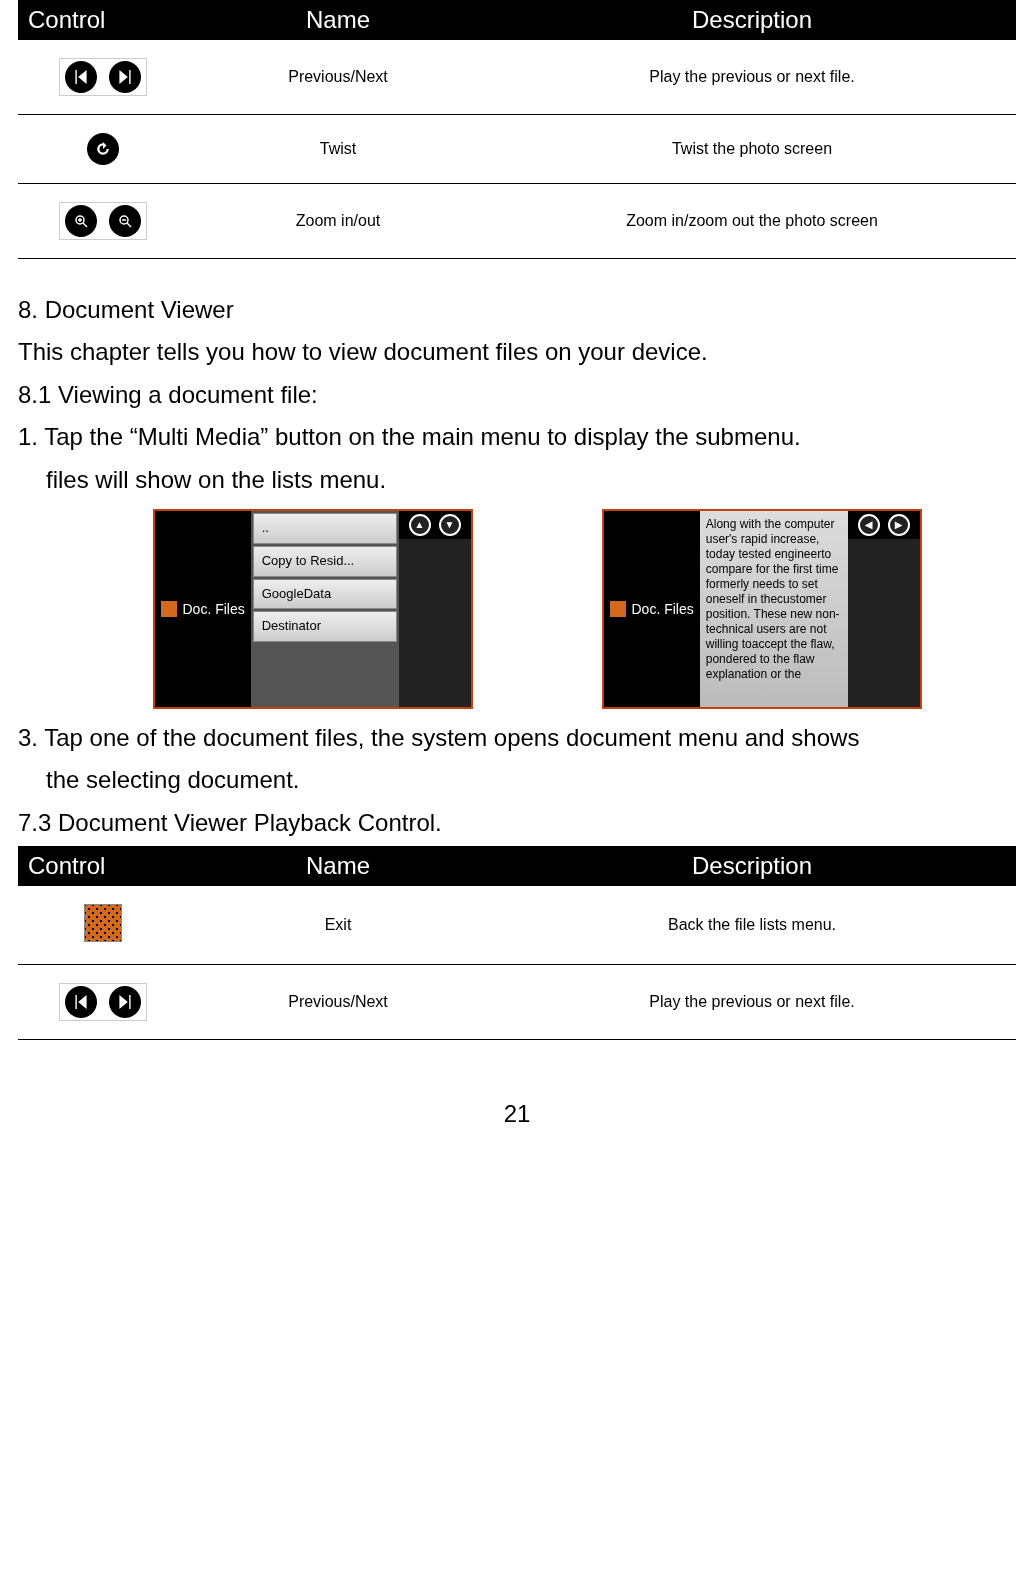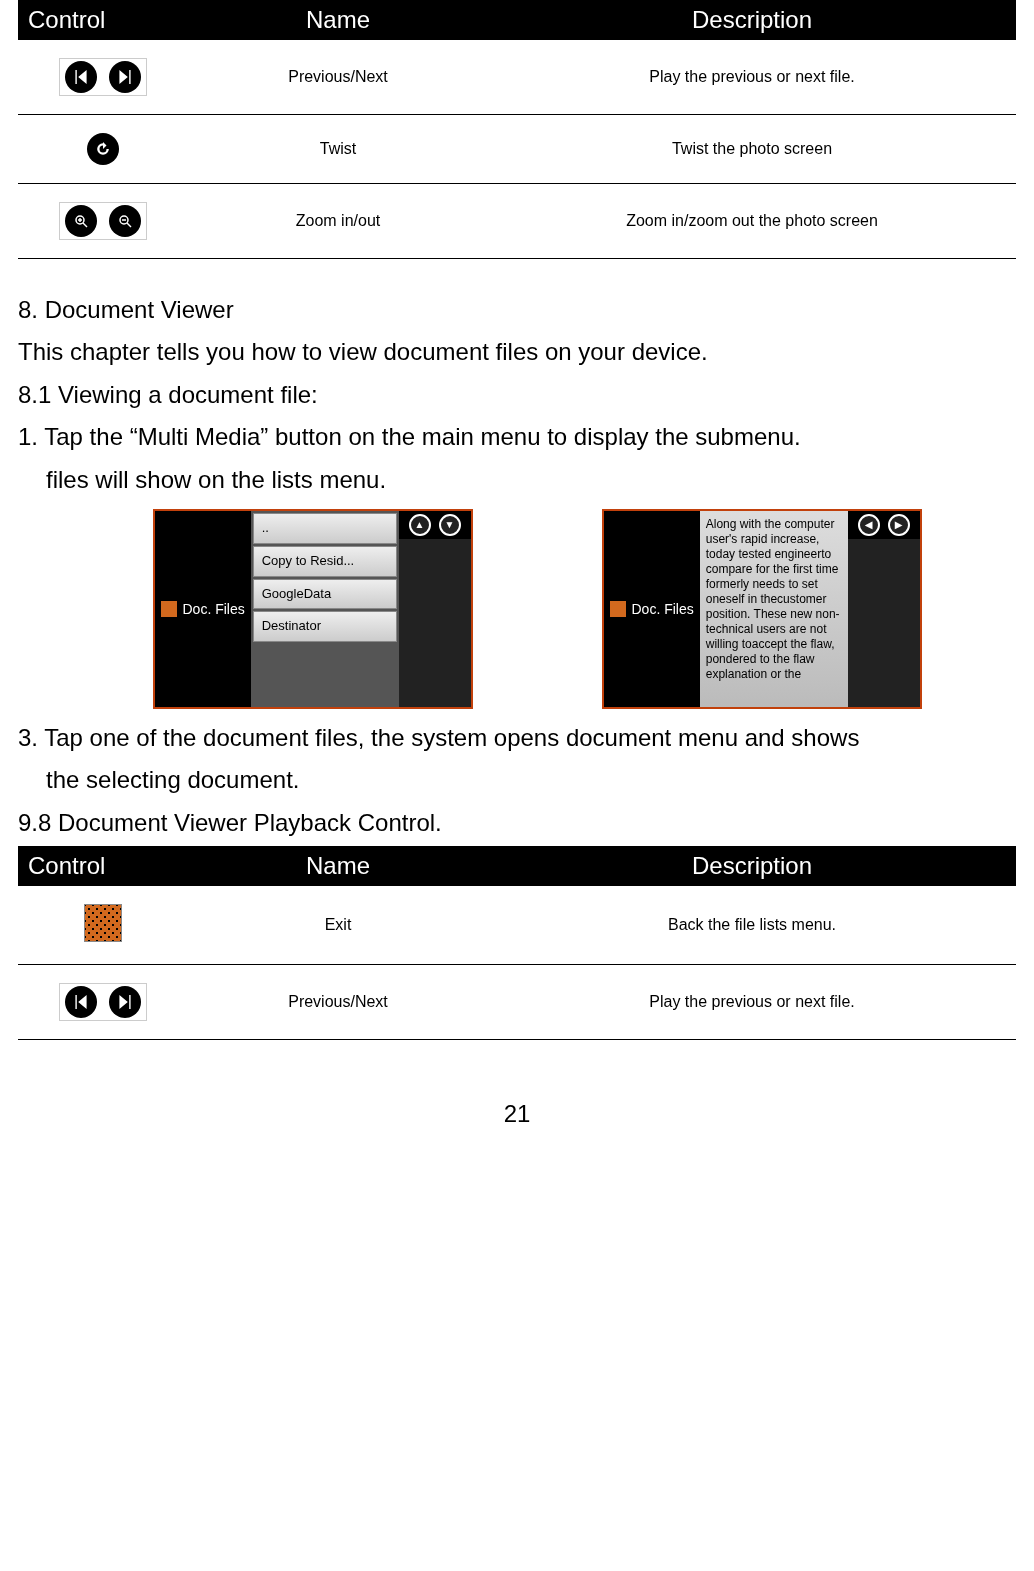--- a/index.html
+++ b/index.html
@@ -241,21 +241,21 @@
         <div class="mock-body-text">Along with the computer user's rapid increase, today tested engineerto compare for the first time formerly needs to set oneself in thecustomer position. These new non- technical users are not willing toaccept the flaw, pondered to the flaw explanation or the</div>
         <div class="mock-footer">
           <span class="circ-btn">◀</span>
           <span class="circ-btn">▶</span>
         </div>
       </div>
     </div>
 
     <p class="step justify">3.  Tap one of the document files, the system opens document menu and shows</p>
     <p class="step step-indent">the selecting document.</p>
-    <p class="sub-heading">9.8 Document Viewer Playback Control.</p>
+    <p class="sub-heading">7.3 Document Viewer Playback Control.</p>
   </div>
 
   <table class="control-table">
     <thead>
       <tr>
         <th>Control</th>
         <th>Name</th>
         <th>Description</th>
       </tr>
     </thead>

